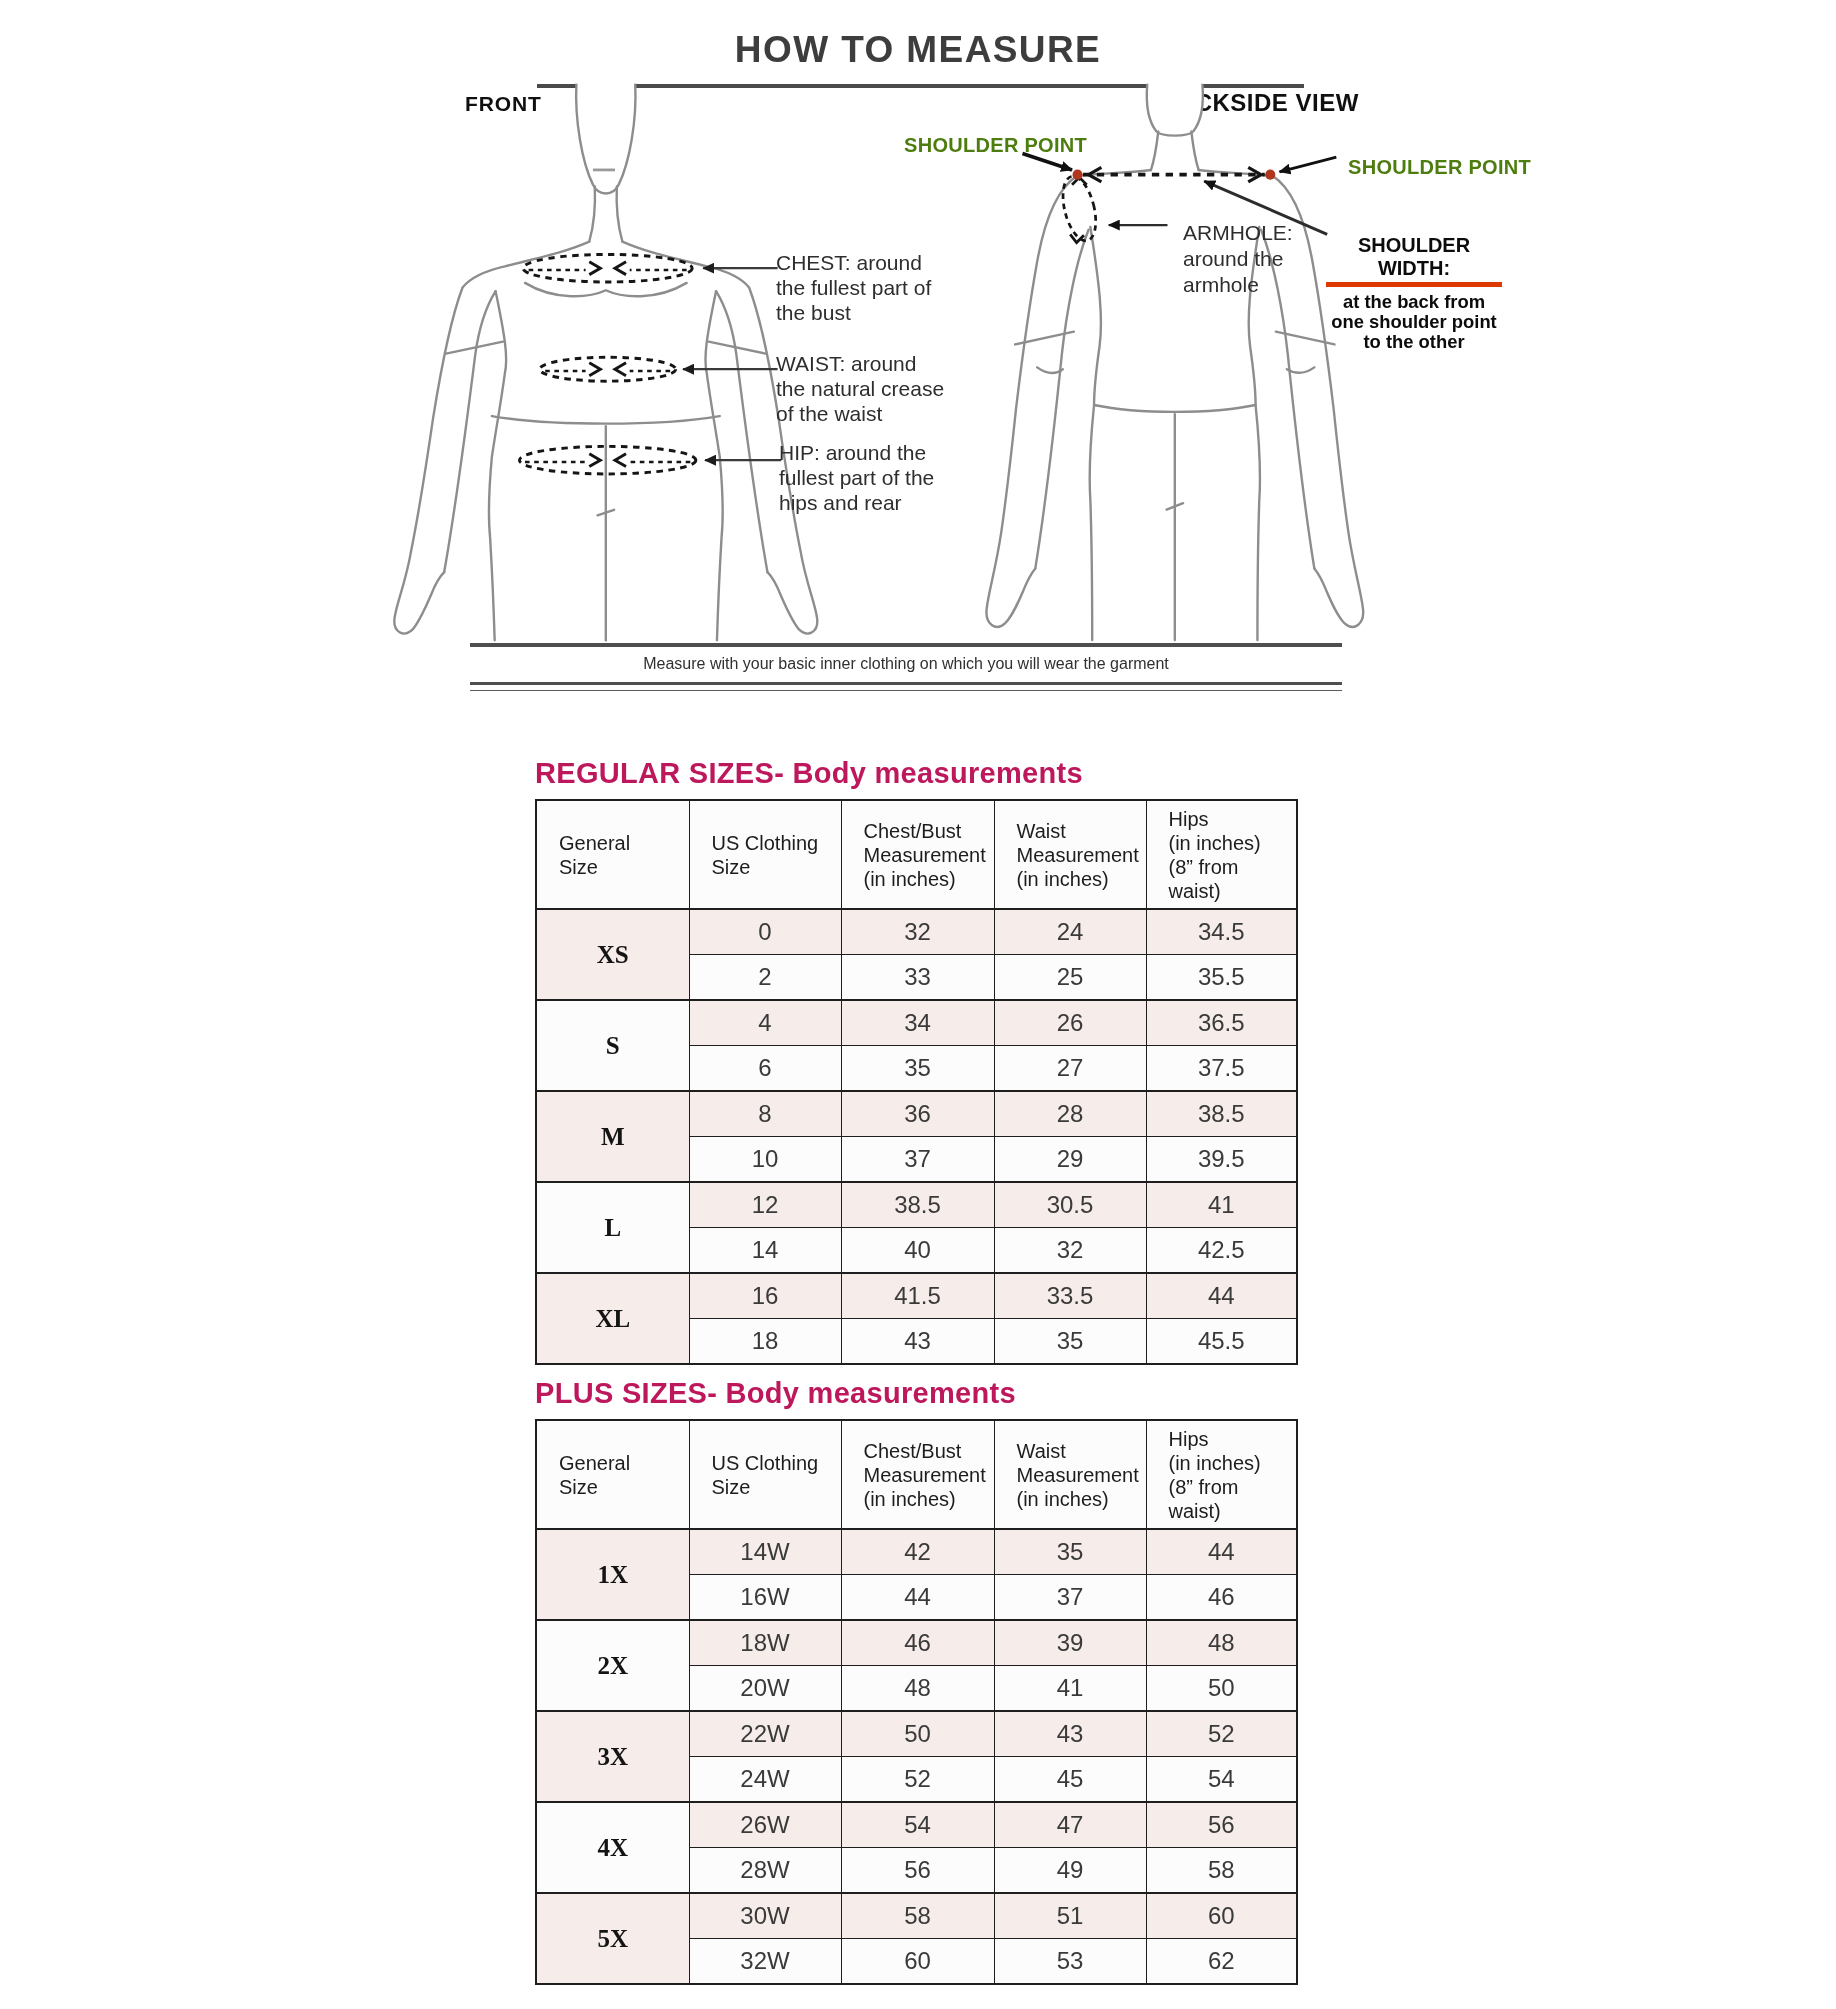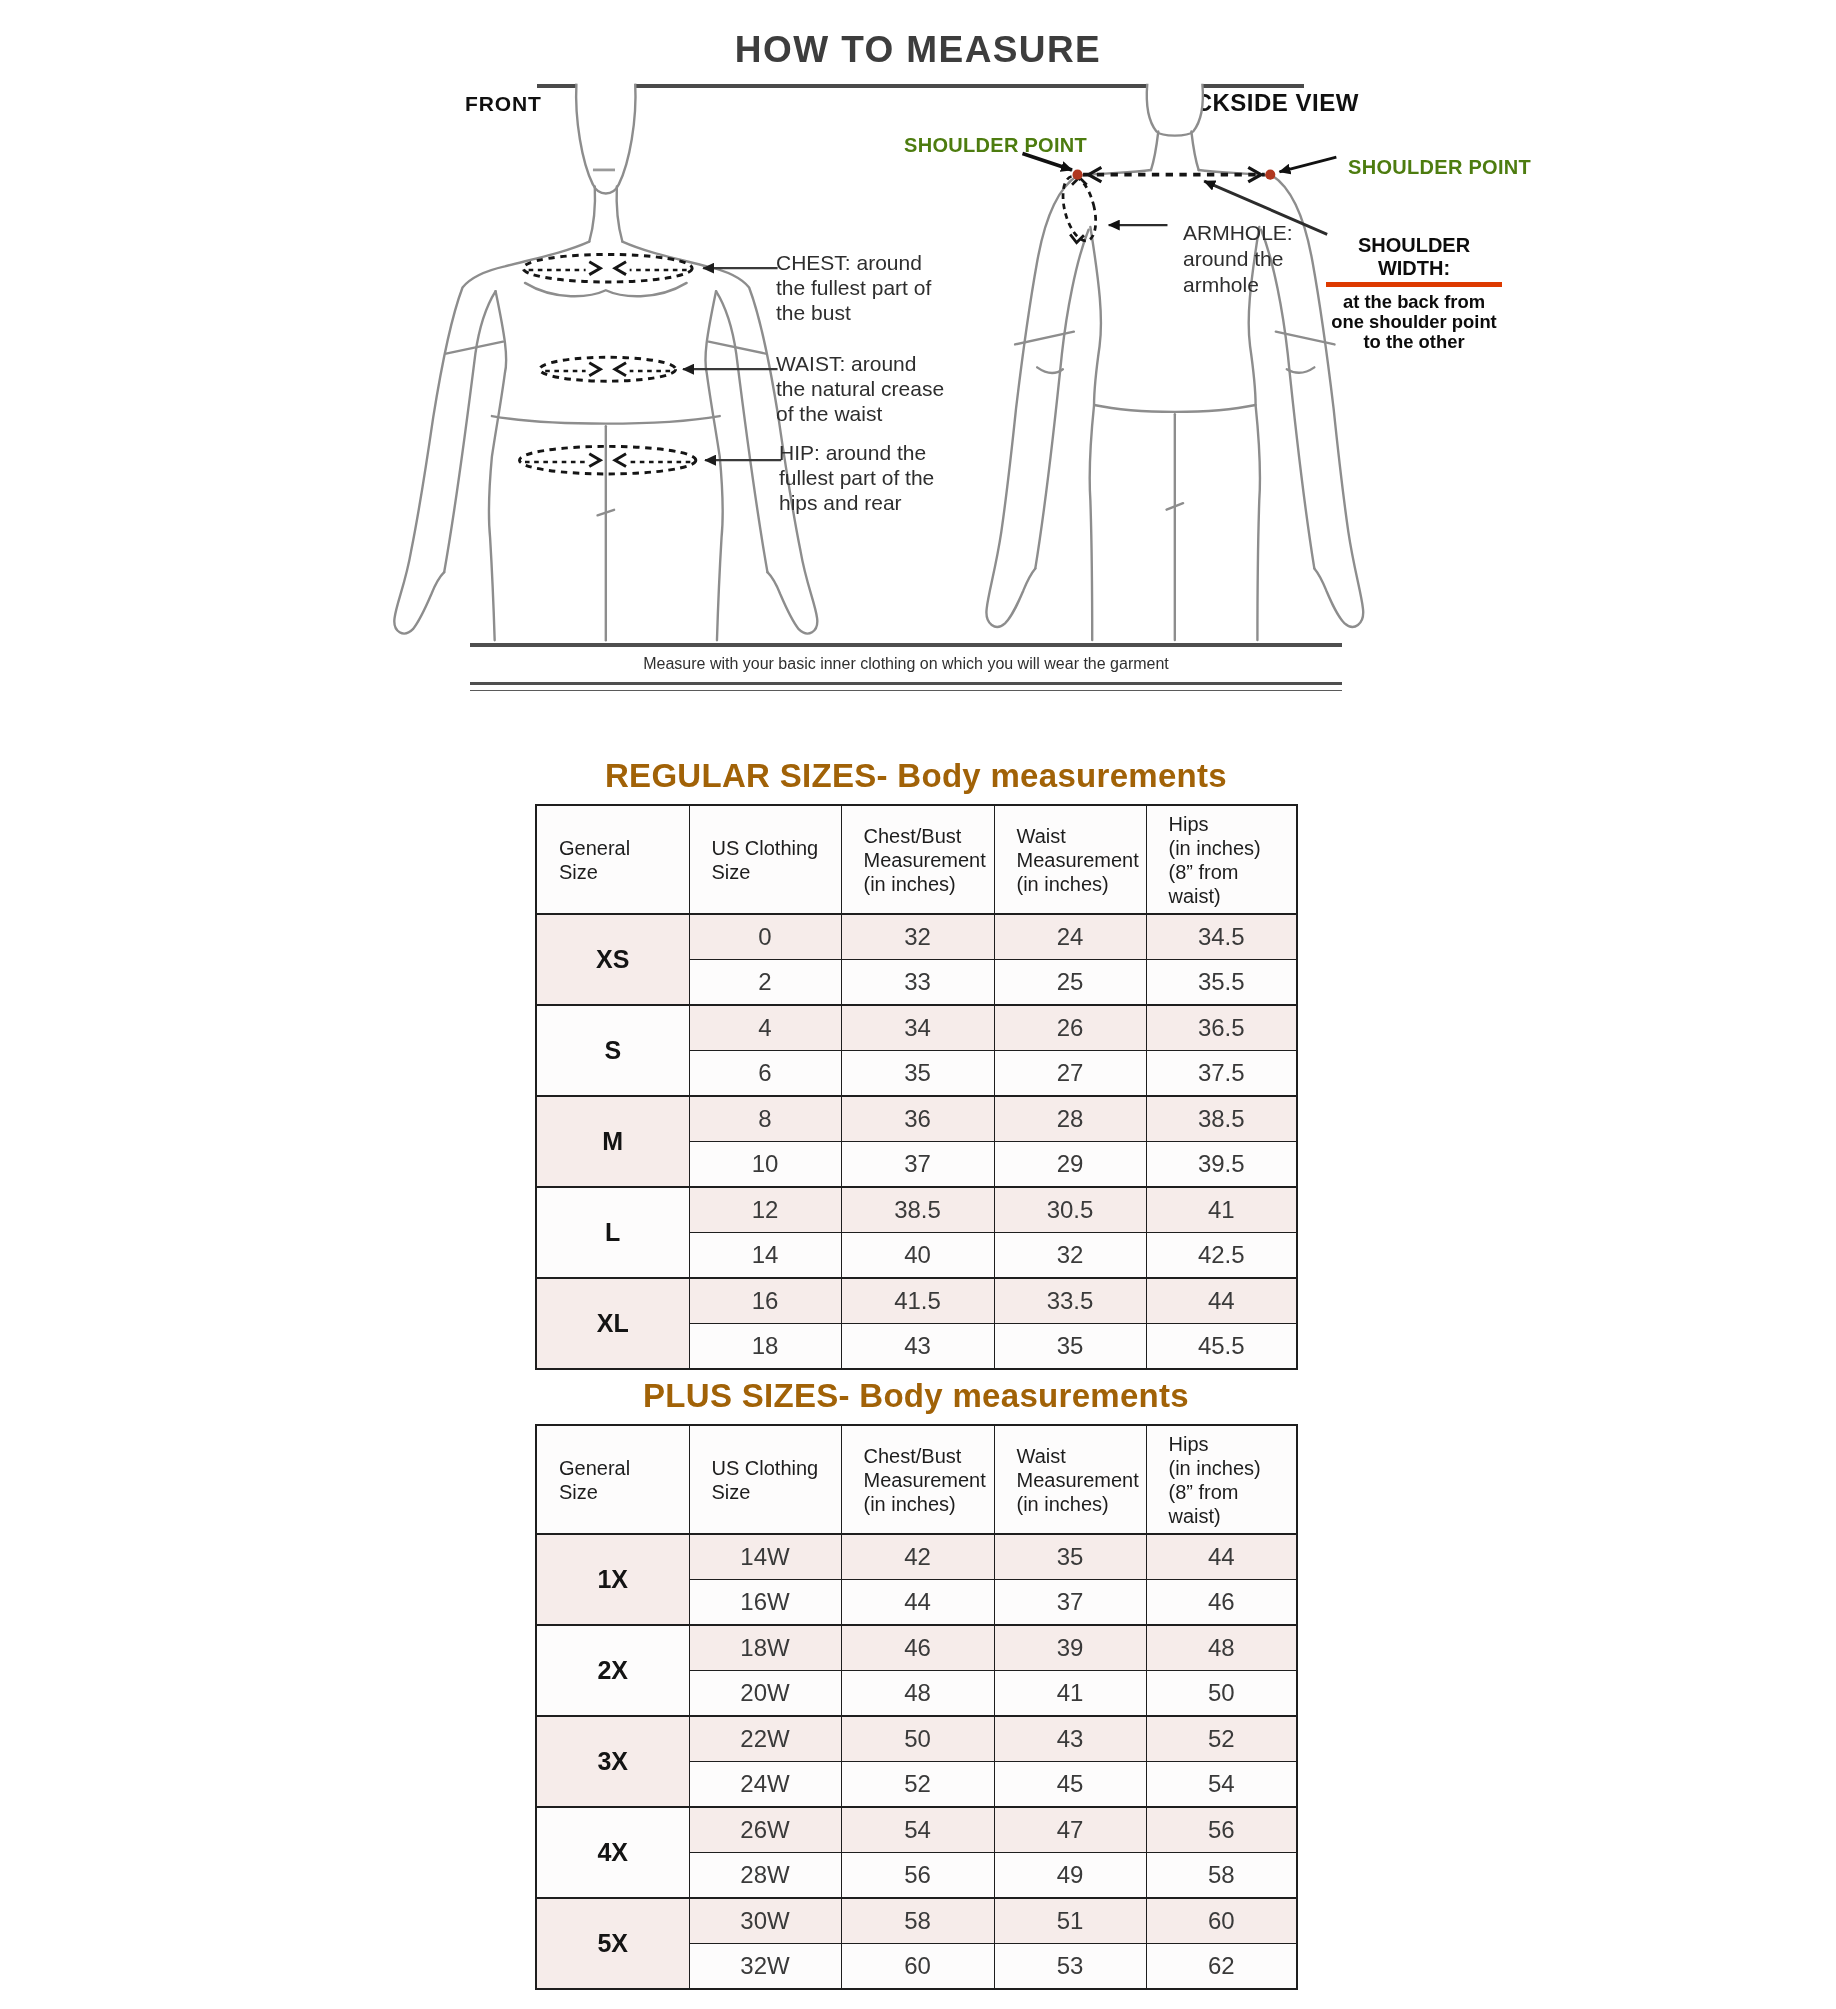--- a/index.html
+++ b/index.html
@@ -33,32 +33,32 @@
   .sw-desc{font-size:18.4px;font-weight:700;line-height:20px;white-space:pre-line;}
   .cap-block{position:absolute;left:470px;top:643px;width:872px;text-align:center;}
   .cap-rule-top{height:3.7px;background:#4f4f4f;}
   .cap-text{margin-top:8.3px;font-size:16px;color:#303030;}
   .cap-rule-b1{margin-top:9.2px;height:2.8px;background:#4f4f4f;}
   .cap-rule-b2{margin-top:4.6px;height:1.8px;background:#5a5a5a;}
   
   .tbl-block{position:absolute;left:535px;width:762px;}
   .tbl-block.regular{top:757px;}
   .tbl-block.plus{top:1377px;}
-  .tbl-title{margin:0 0 9.2px 0;text-align:center;font-size:33px;font-weight:700;color:#a16207;letter-spacing:0.3px;}
+  .tbl-title{margin:0 0 9.2px 0;font-size:29px;font-weight:700;color:#be185d;letter-spacing:0.3px;}
   table.size-table{border-collapse:collapse;table-layout:fixed;width:762px;border:2.8px solid #1e1e1e;background:#fefdfd;}
   .size-table th{
     height:88px;border:1.8px solid #1e1e1e;border-bottom:2.8px solid #1e1e1e;
     font-size:20px;font-weight:400;color:#1d1d1d;text-align:left;vertical-align:middle;
     padding:5.5px 5.5px 5.5px 22px;line-height:24px;white-space:pre-line;background:#fdfcfc;
   }
   .size-table td{
     height:44px;border:1.8px solid #1e1e1e;padding:0;
     font-size:24px;color:#3a3a3a;text-align:center;vertical-align:middle;background:#fdfcfc;
   }
-  .size-table td.gen{font-size:25px;font-weight:700;color:#141414;}
+  .size-table td.gen{font-size:25px;font-weight:700;color:#141414;font-family:Liberation Serif, serif;}
   .size-table td.shade{background:#f6ecea;}
   .size-table tr.gstart td{border-top:2.8px solid #1e1e1e;}
 </style>
 </head>
 <body>
 
 <div class="page">
 
   <h1 class="m-title">HOW TO MEASURE</h1>
   <div class="m-rule"></div>

